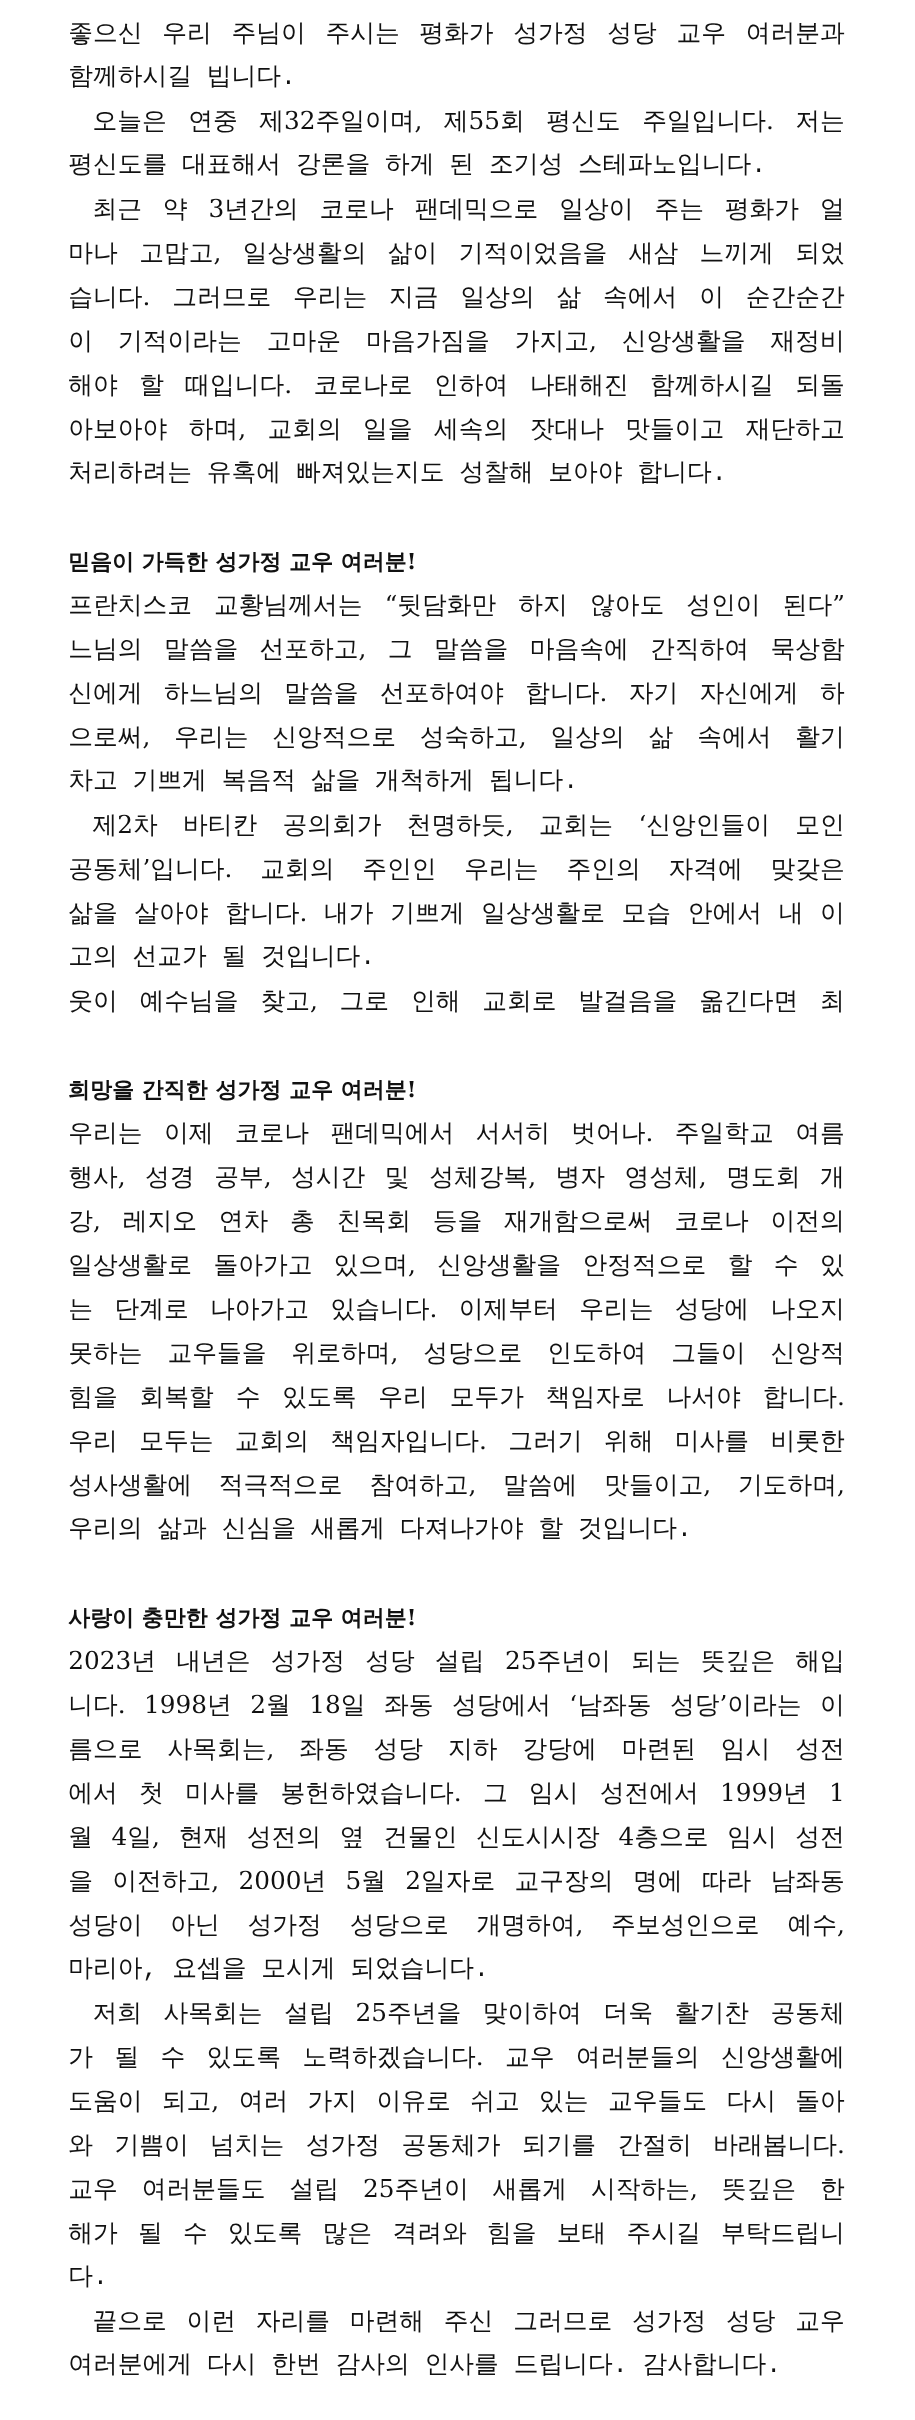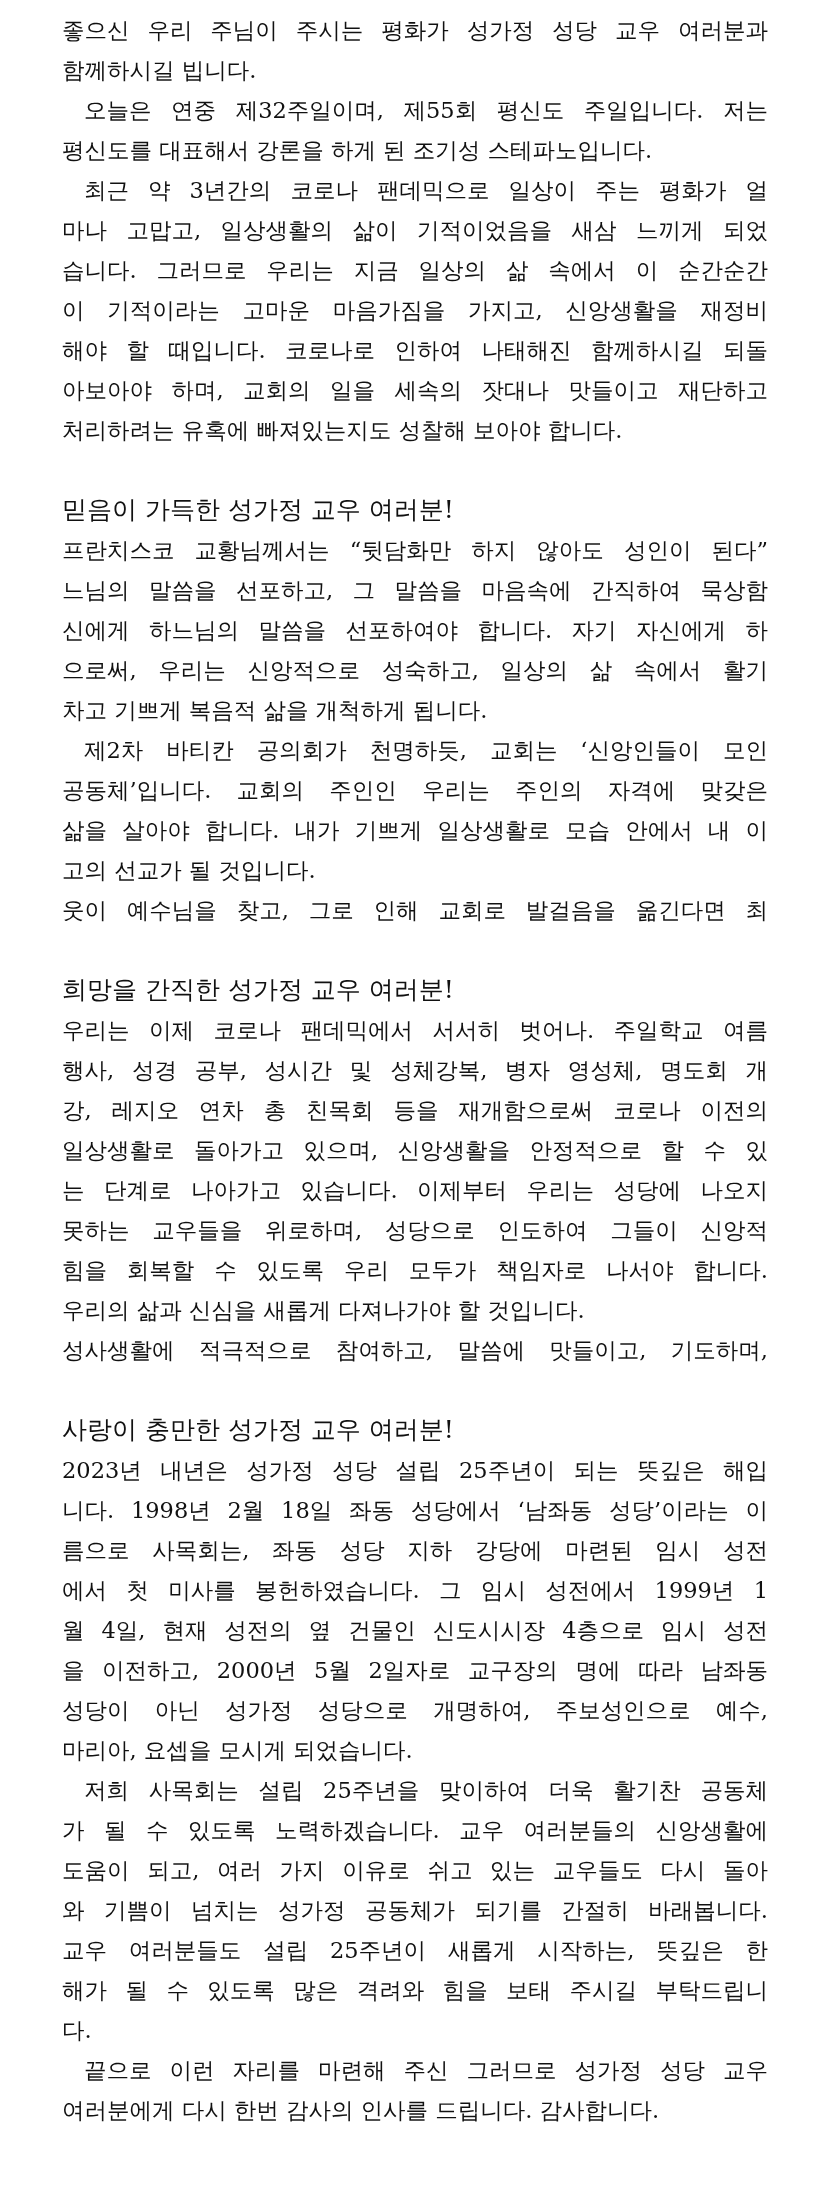--- a/index.html
+++ b/index.html
@@ -26,34 +26,35 @@
     .line {
       display: block;
       height: 40px;
       white-space: nowrap;
       text-align: justify;
       text-align-last: justify;
       overflow: visible;
     }
     .line.last {
       text-align-last: left;
+      font-family: Liberation Mono, monospace;
     }
     .line.indent {
       padding-left: 22px;
     }
     .blank {
       display: block;
       height: 40px;
     }
     .heading {
       display: block;
       height: 40px;
-      font-weight: normal;
+      font-weight: bold;
       white-space: nowrap;
-      font-size: 25px;
+      font-size: 20px;
     }
   </style>
 </head>
 <body>
 
 <div class="page">
   <div id="intro">
       <span class="line">좋으신 우리 주님이 주시는 평화가 성가정 성당 교우 여러분과</span>
       <span class="line last">함께하시길 빕니다.</span>
       <span class="line indent">오늘은 연중 제32주일이며, 제55회 평신도 주일입니다. 저는</span>
@@ -88,22 +89,23 @@
   <div>
     <div class="heading">희망을 간직한 성가정 교우 여러분!</div>
     <div id="sec1">
         <span class="line">우리는 이제 코로나 팬데믹에서 서서히 벗어나. 주일학교 여름</span>
         <span class="line">행사, 성경 공부, 성시간 및 성체강복, 병자 영성체, 명도회 개</span>
         <span class="line">강, 레지오 연차 총 친목회 등을 재개함으로써 코로나 이전의</span>
         <span class="line">일상생활로 돌아가고 있으며, 신앙생활을 안정적으로 할 수 있</span>
         <span class="line">는 단계로 나아가고 있습니다. 이제부터 우리는 성당에 나오지</span>
         <span class="line">못하는 교우들을 위로하며, 성당으로 인도하여 그들이 신앙적</span>
         <span class="line">힘을 회복할 수 있도록 우리 모두가 책임자로 나서야 합니다.</span>
+        <span class="line">우리 모두는 교회의 책임자입니다. 그러기 위해 미사를 비롯한</span>
+        <span class="line">성사생활에 적극적으로 참여하고, 말씀에 맛들이고, 기도하며,</span>
         <span class="line last">우리의 삶과 신심을 새롭게 다져나가야 할 것입니다.</span>
-        <span class="line">성사생활에 적극적으로 참여하고, 말씀에 맛들이고, 기도하며,</span>
       </div>
   </div>
   <div class="blank"></div>
 
   <div>
     <div class="heading">사랑이 충만한 성가정 교우 여러분!</div>
     <div id="sec2">
         <span class="line">2023년 내년은 성가정 성당 설립 25주년이 되는 뜻깊은 해입</span>
         <span class="line">니다. 1998년 2월 18일 좌동 성당에서 ‘남좌동 성당’이라는 이</span>
         <span class="line">름으로 사목회는, 좌동 성당 지하 강당에 마련된 임시 성전</span>

